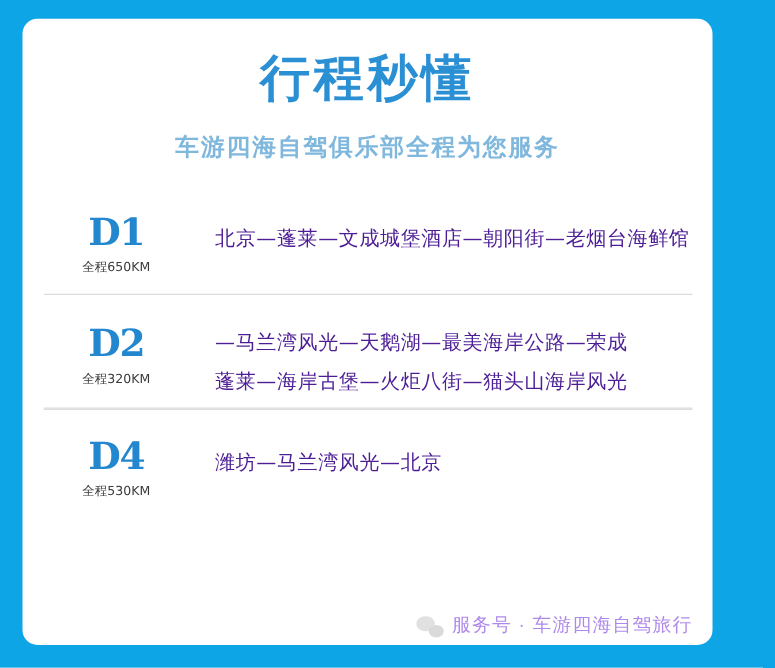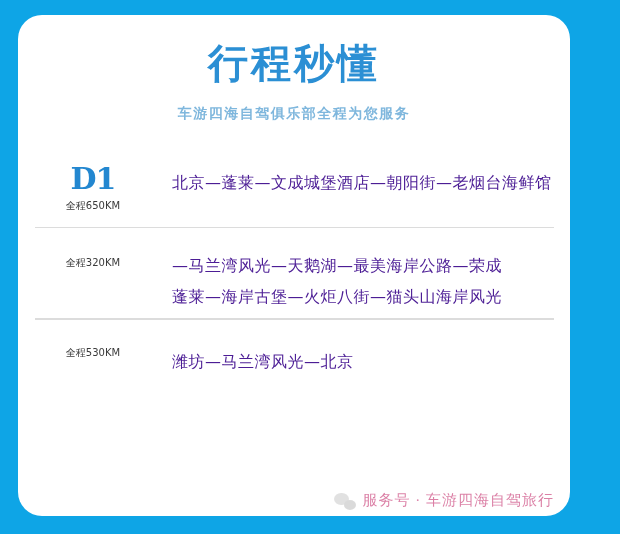--- a/index.html
+++ b/index.html
@@ -19,38 +19,38 @@
     height: 534px;
     background: #0ea5e6;
   }
   .card {
     position: absolute;
     left: 18px;
     top: 15px;
     width: 552px;
     height: 501px;
     background: #ffffff;
-    border-radius: 24px;
+    border-radius: 12px;
     overflow: hidden;
   }
   .header {
     padding-top: 26px;
     text-align: center;
   }
   .title {
     font-size: 40px;
     font-weight: bold;
     color: #2b8fd4;
     letter-spacing: 3px;
     line-height: 1.1;
     font-family: "DejaVu Sans", "Liberation Sans", sans-serif;
   }
   .subtitle {
     margin-top: 20px;
-    font-size: 14px;
+    font-size: 19px;
     font-weight: bold;
     color: #7fb7dd;
     letter-spacing: 1.5px;
     font-family: "DejaVu Sans", "Liberation Sans", sans-serif;
   }
   .rows {
     margin-top: 30px;
   }
   .row {
     position: relative;
@@ -132,23 +132,23 @@
     width: 15px; height: 12.5px;
     left: 0; top: 1px;
   }
   .wechat-icon .bubble-b {
     width: 12px; height: 10px;
     right: 0; bottom: 0;
     background: #bdbdbd;
   }
   .watermark-text {
     font-size: 15px;
-    color: #be185d;
+    color: #6d28d9;
     letter-spacing: 1px;
-    font-family: Liberation Serif, serif;
+    font-family: Liberation Sans, sans-serif;
     white-space: nowrap;
   }
 </style>
 </head>
 <body>
 
 <div class="poster">
   <div class="card">
 
     <div class="header">
@@ -164,33 +164,35 @@
           <div class="day-distance">全程650KM</div>
         </div>
         <div class="row-route">
           <div class="route-line">北京—蓬莱—文成城堡酒店—朝阳街—老烟台海鲜馆</div>
         </div>
       </div>
       <div class="divider"></div>
 
       <div class="row row-d2">
         <div class="row-day">
+          <div class="day-code">D2</div>
           <div class="day-distance">全程320KM</div>
         </div>
         <div class="row-route">
           <div class="route-line">—马兰湾风光—天鹅湖—最美海岸公路—荣成</div>
           <div class="route-line">蓬莱—海岸古堡—火炬八街—猫头山海岸风光</div>
         </div>
       </div>
       <div class="divider"></div>
 
       <div class="divider"></div>
 
       <div class="row row-d4">
         <div class="row-day">
+          <div class="day-code">D4</div>
           <div class="day-distance">全程530KM</div>
         </div>
         <div class="row-route">
           <div class="route-line">潍坊—马兰湾风光—北京</div>
         </div>
       </div>
 
     </div>
 
     <div class="watermark">

